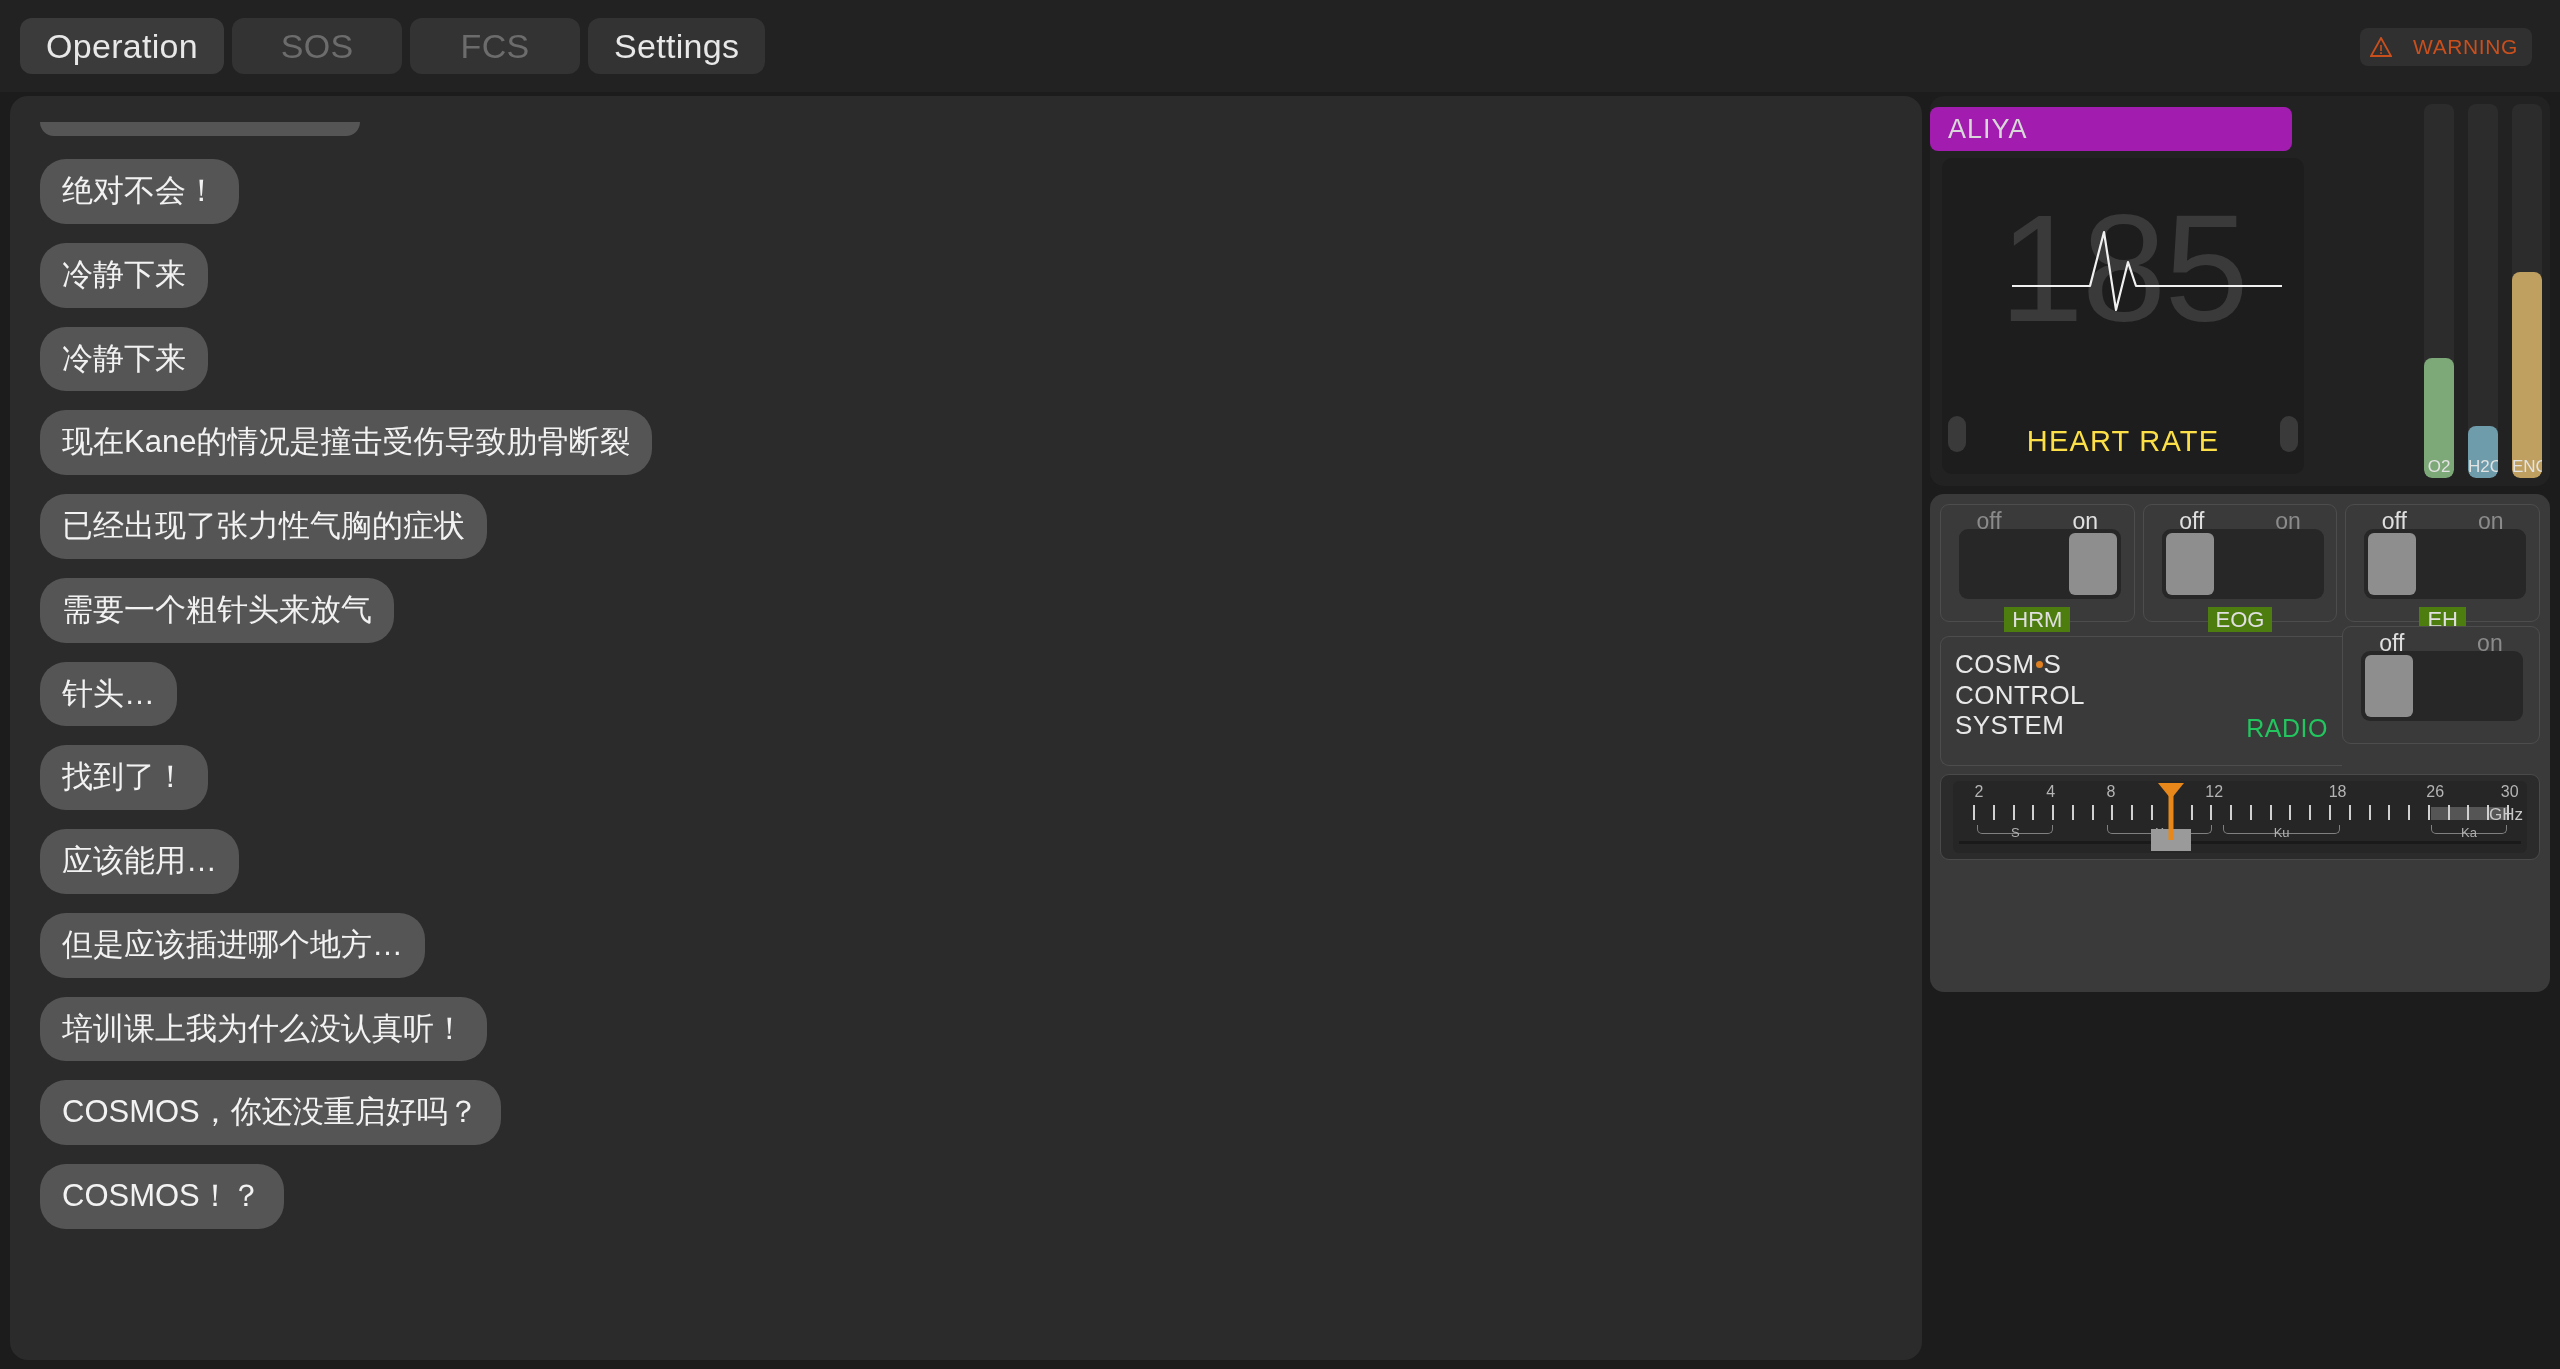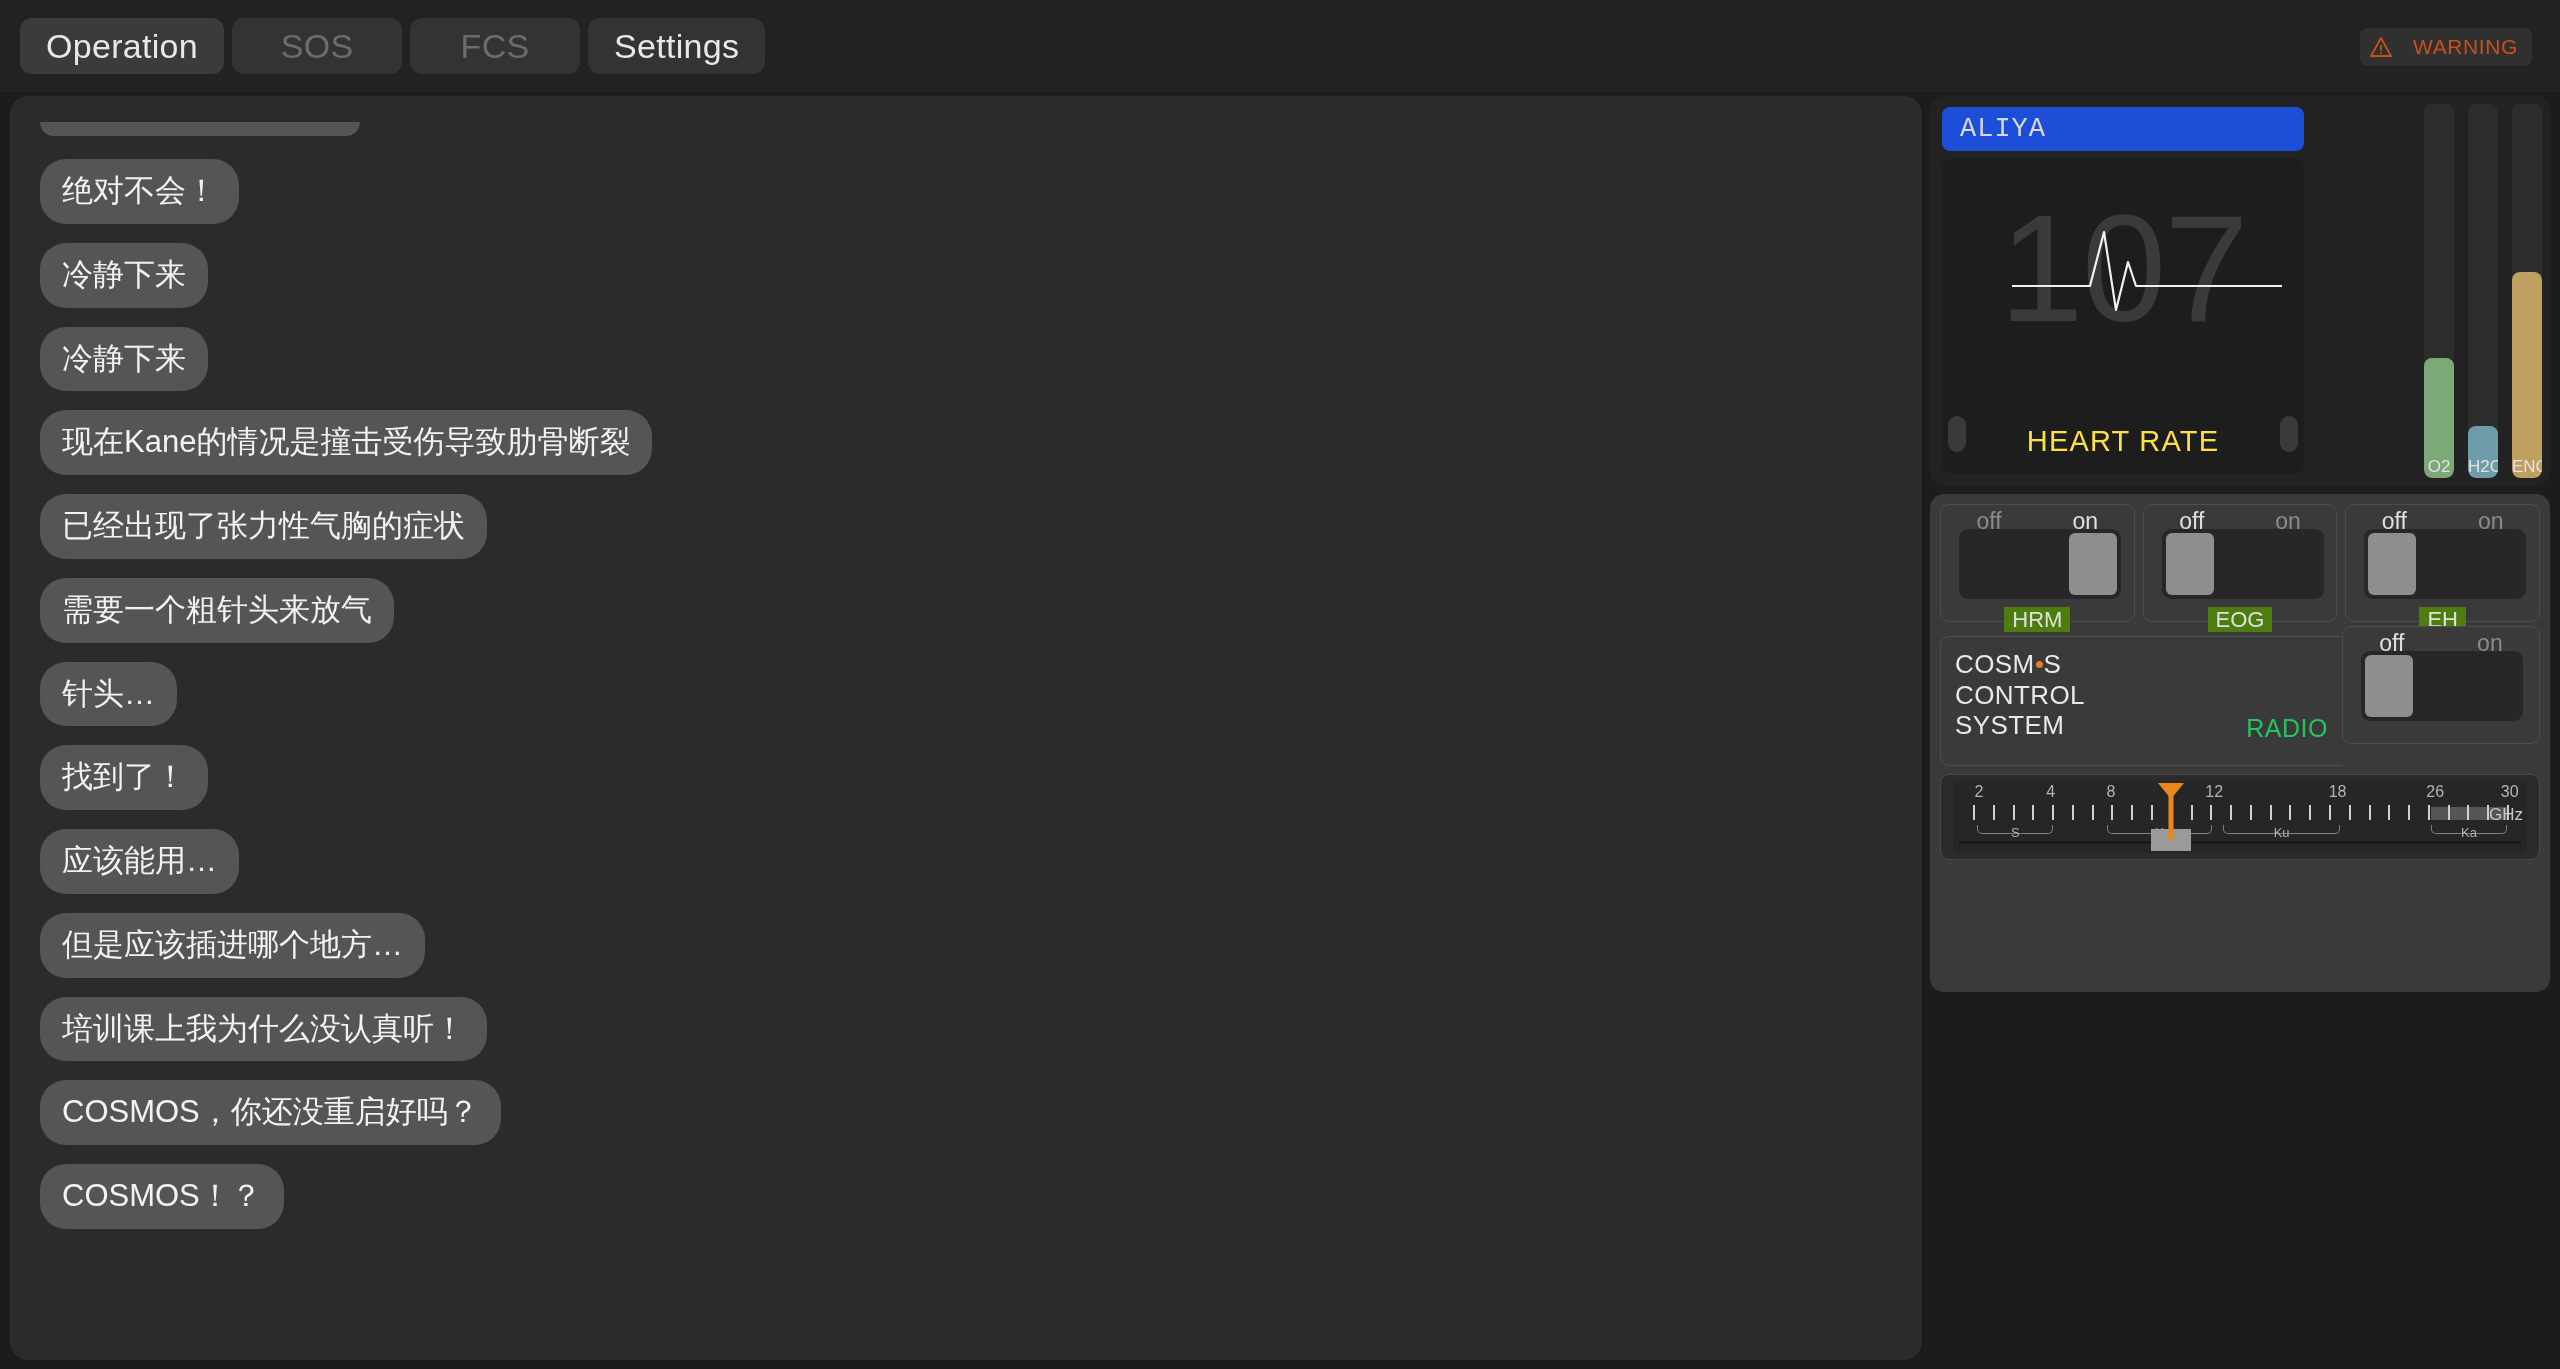--- a/index.html
+++ b/index.html
@@ -78,30 +78,29 @@
     width: 620px; height: 1264px;
   }
 
   
   .vitals {
     position: absolute; left: 0; top: 0; width: 620px; height: 390px;
     background: #222222;
     border-radius: 14px;
   }
   .namebar {
-    position: absolute; left: 12px; top: 11px;
+    position: absolute; left: 0; top: 11px;
     width: 362px; height: 44px;
-    background: #1d4ed8;
+    background: #a21caf;
     border-radius: 8px;
     display: flex; align-items: center;
     padding-left: 18px;
     color: #d8d8d8;
     font-size: 27px;
     letter-spacing: 1px;
-    font-family: Liberation Mono, monospace;
   }
   .hrbox {
     position: absolute; left: 12px; top: 62px;
     width: 362px; height: 316px;
     background: #1d1d1d;
     border-radius: 10px;
   }
   .bignum {
     position: absolute; left: 0; top: 34px; width: 100%;
     text-align: center;
@@ -357,21 +356,21 @@
 </div>
 
 <div class="rightcol">
 
   <div class="vitals">
     <div class="namebar">
       <span>ALIYA</span>
     </div>
 
     <div class="hrbox">
-      <div class="bignum">107</div>
+      <div class="bignum">185</div>
       <svg class="ecg" viewBox="0 0 270 120">
         <polyline points="0,70 78,70 92,16 104,94 116,46 124,70 270,70" fill="none" stroke="#f0f0f0" stroke-width="2.2" stroke-linejoin="round" stroke-linecap="round"></polyline>
       </svg>
       <div class="pill-l"></div>
       <div class="pill-r"></div>
       <div class="hrlabel">HEART RATE</div>
     </div>
 
     <div class="gauges" id="gauges">
         <div class="gauge">

